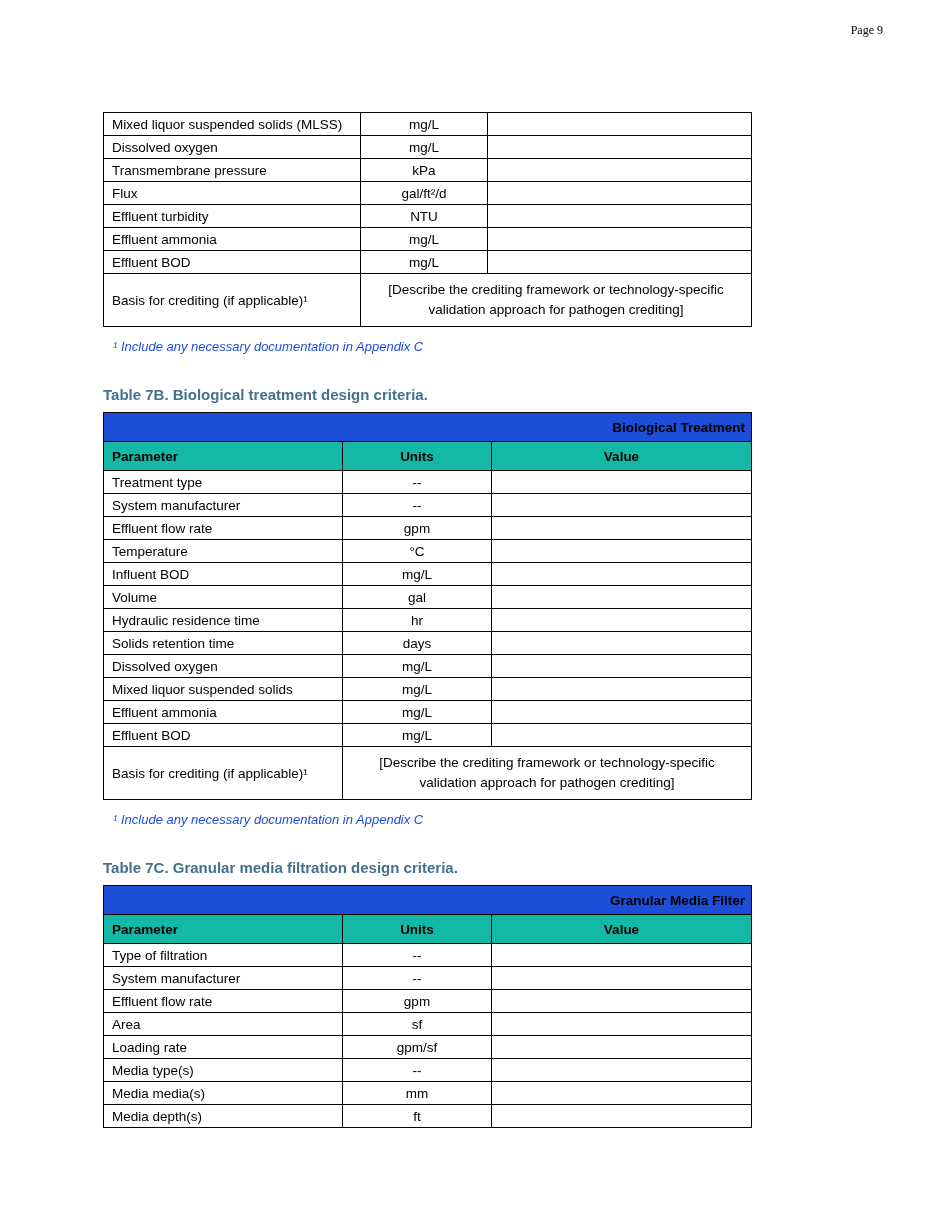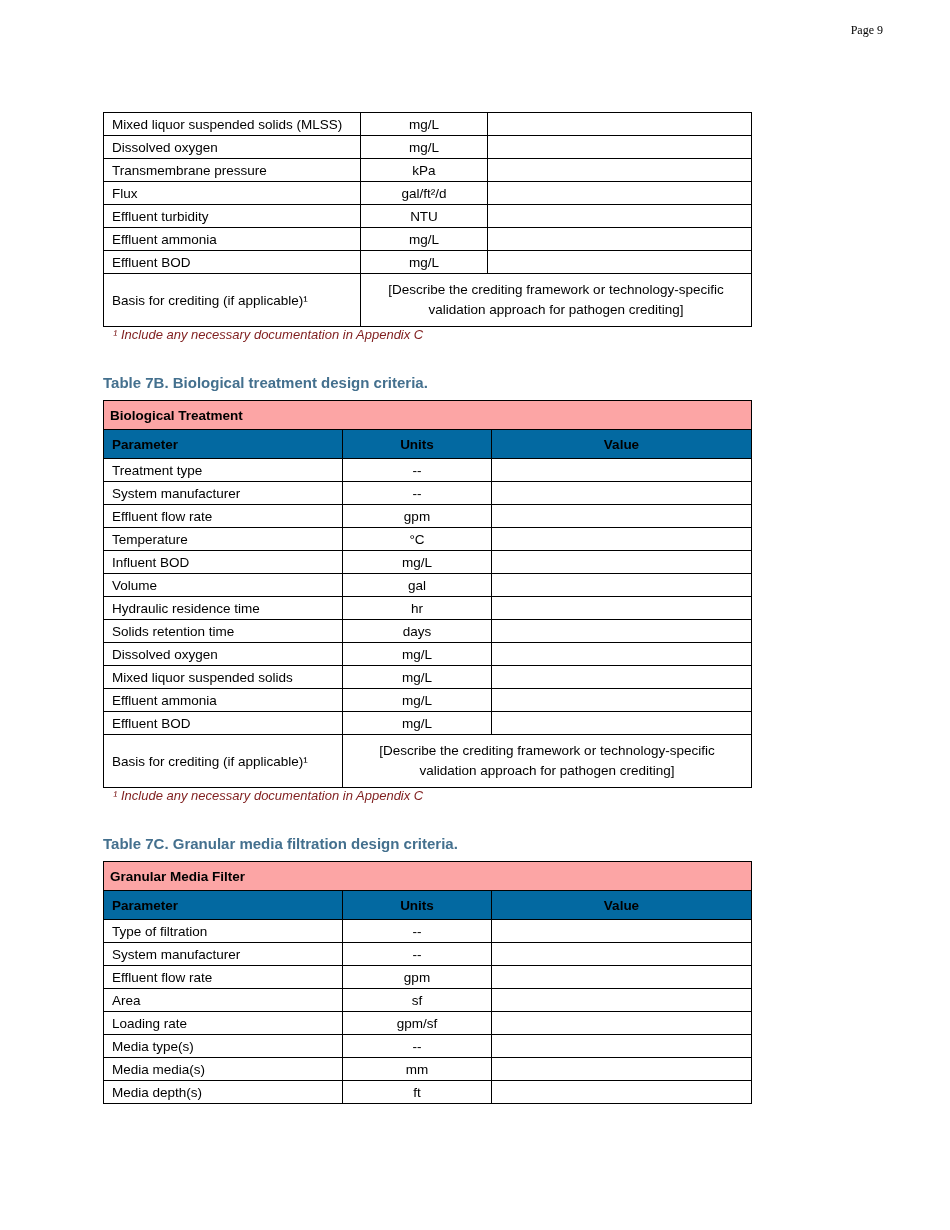--- a/index.html
+++ b/index.html
@@ -44,47 +44,47 @@
     vertical-align: middle;
     overflow: hidden;
   }
   
   table.mem col.c-param { width: 257px; }
   table.mem col.c-units { width: 127px; }
   table.std col.c-param { width: 239px; }
   table.std col.c-units { width: 149px; }
 
   tr.title-row th {
-    background: #fca5a5;
-    text-align: left;
+    background: #1d4ed8;
+    text-align: right;
     font-weight: bold;
     height: 29px;
     padding: 2px 6px;
   }
   tr.header-row th {
-    background: #0369a1;
+    background: #14b8a6;
     font-weight: bold;
     height: 29px;
   }
   th.param, td.param { text-align: left; padding: 2px 8px; }
   th.units, td.units { text-align: center; padding: 2px 4px; }
   th.value, td.value { text-align: center; padding: 2px 8px; }
   tr.body-row td { height: 23px; }
   tr.basis-row td { height: 53px; }
   td.basis-desc {
     text-align: center;
     color: #7a7a7a;
     padding: 4px 24px;
     line-height: 1.45;
   }
   .footnote {
-    margin: 0 0 0 10px;
+    margin: 12px 0 0 10px;
     font-size: 13px;
     font-style: italic;
-    color: #7f1d1d;
+    color: #1d4ed8;
   }
   .caption {
     margin: 32px 0 9px 0;
     font-size: 15px;
     font-weight: bold;
     color: #44708e;
   }
 </style>
 </head>
 <body>

